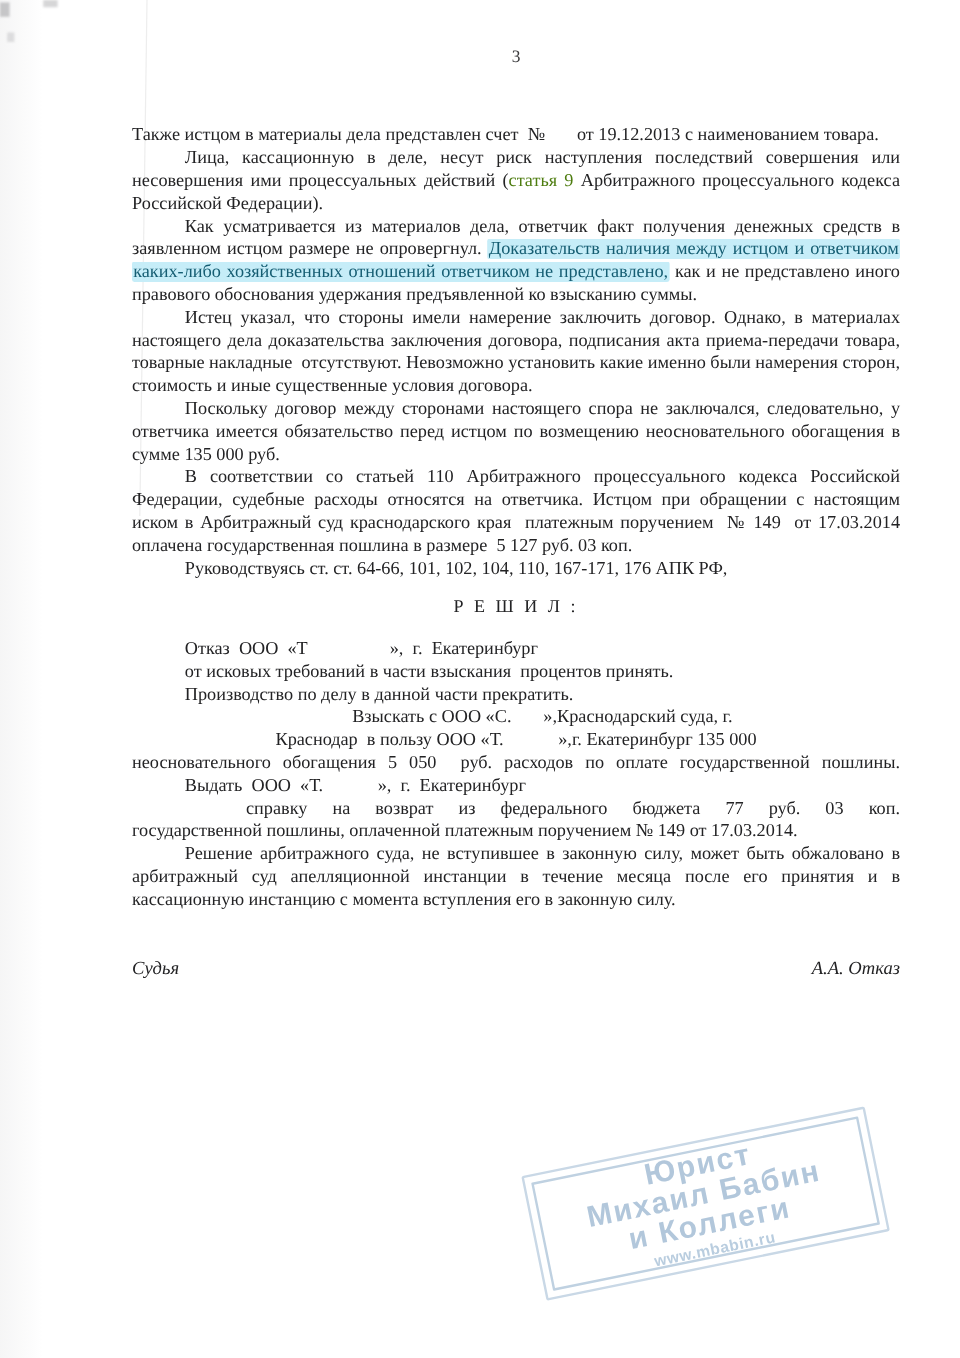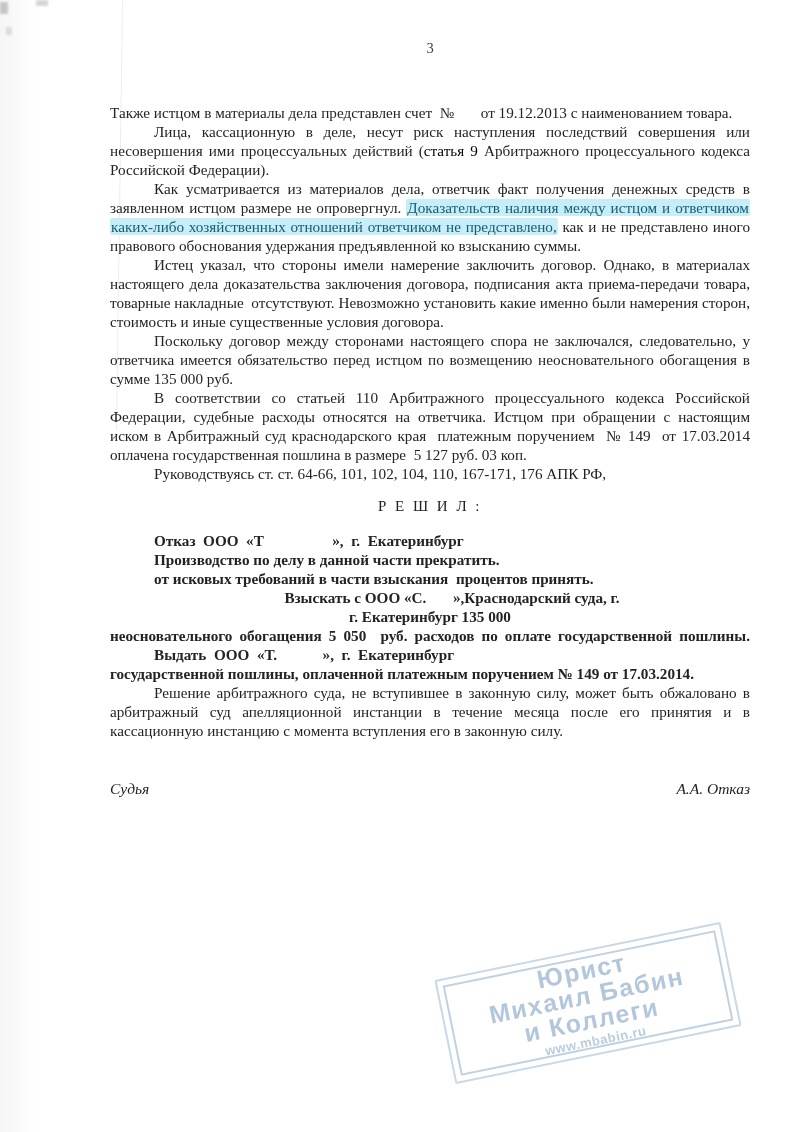--- a/index.html
+++ b/index.html
@@ -30,32 +30,31 @@
   .para.ind{ text-indent:44px; }
   .run{ }
   .hl{
     background:#c6edf8;
     color:#155d72;
     border-radius:2px;
     padding:0 1px;
     box-decoration-break:clone;
     -webkit-box-decoration-break:clone;
   }
-  .link{ color:#000000; }
+  .link{ color:#4d7c0f; }
   .res-heading{
     text-align:center;
     font-size:15px;
     letter-spacing:2.5px;
     margin:15px 0 16px 0;
   }
   .res-line{
     font-size:15.2px;
     line-height:19px;
     white-space:normal;
-    font-weight:bold;
   }
   .res-line.ind1{ padding-left:44px; }
   .res-line.ind2{ padding-left:95px; }
   .res-line.fill{ text-align:justify; text-align-last:justify; }
   .res-line.spread{ display:flex; justify-content:center; }
   .signature-row{
     display:flex;
     justify-content:space-between;
     font-size:15.5px;
     margin-top:40px;
@@ -135,31 +134,33 @@
         <div class="para ind"><span class="run">Истец указал, что стороны имели намерение заключить договор. Однако, в материалах настоящего дела доказательства заключения договора, подписания акта приема-передачи товара, товарные накладные&nbsp; отсутствуют. Невозможно установить какие именно были намерения сторон, стоимость и иные существенные условия договора.</span></div>
         <div class="para ind"><span class="run">Поскольку договор между сторонами настоящего спора не заключался, следовательно, у ответчика имеется обязательство перед истцом по возмещению неосновательного обогащения в сумме 135&nbsp;000 руб.</span></div>
         <div class="para ind"><span class="run">В соответствии со статьей 110 Арбитражного процессуального кодекса Российской Федерации, судебные расходы относятся на ответчика. Истцом при обращении с настоящим иском в Арбитражный суд краснодарского края&nbsp; платежным поручением&nbsp; № 149&nbsp; от 17.03.2014 оплачена государственная пошлина в размере&nbsp; 5&nbsp;127 руб. 03 коп.</span></div>
         <div class="para ind"><span class="run">Руководствуясь ст. ст. 64-66, 101, 102, 104, 110, 167-171, 176 АПК РФ,</span></div>
       </div>
 
     <div class="res-heading">Р Е Ш И Л :</div>
 
     <div id="res-lines">
         <div class="res-line ind1"><span>Отказ&nbsp;&nbsp;ООО&nbsp;&nbsp;«Т&nbsp;&nbsp;&nbsp;&nbsp;&nbsp;&nbsp;&nbsp;&nbsp;&nbsp;&nbsp;&nbsp;&nbsp;&nbsp;&nbsp;&nbsp;&nbsp;&nbsp;&nbsp;»,&nbsp;&nbsp;г.&nbsp;&nbsp;Екатеринбург</span></div>
+        <div class="res-line ind1"><span>от исковых требований в части взыскания&nbsp; процентов принять.</span></div>
         <div class="res-line ind1"><span>Производство по делу в данной части прекратить.</span></div>
-        <div class="res-line ind1"><span>от исковых требований в части взыскания&nbsp; процентов принять.</span></div>
         <div class="res-line ind1 spread">
           <span>Взыскать с ООО «С.&nbsp;&nbsp;&nbsp;&nbsp;&nbsp;&nbsp;&nbsp;»,</span>
           <span>Краснодарский суда, г.</span>
         </div>
         <div class="res-line spread">
+          <span>Краснодар&nbsp; в пользу ООО «Т.&nbsp;&nbsp;&nbsp;&nbsp;&nbsp;&nbsp;&nbsp;&nbsp;&nbsp;&nbsp;&nbsp;&nbsp;»,</span>
           <span>г. Екатеринбург 135&nbsp;000</span>
         </div>
         <div class="res-line fill"><span>неосновательного обогащения 5&nbsp;050&nbsp; руб. расходов по оплате государственной пошлины.</span></div>
         <div class="res-line ind1"><span>Выдать&nbsp;&nbsp;ООО&nbsp;&nbsp;«Т.&nbsp;&nbsp;&nbsp;&nbsp;&nbsp;&nbsp;&nbsp;&nbsp;&nbsp;&nbsp;&nbsp;&nbsp;»,&nbsp; г.&nbsp; Екатеринбург</span></div>
+        <div class="res-line ind2 fill"><span>справку на возврат из федерального бюджета 77 руб. 03 коп.</span></div>
         <div class="res-line"><span>государственной пошлины, оплаченной платежным поручением № 149 от 17.03.2014.</span></div>
       </div>
 
     <div id="paras-closing">
         <div class="para ind"><span class="run">Решение арбитражного суда, не вступившее в законную силу, может быть обжаловано в арбитражный суд апелляционной инстанции в течение месяца после его принятия и в кассационную инстанцию с момента вступления его в законную силу.</span></div>
       </div>
 
     <div class="signature-row">
       <span>Судья</span>
       <span>А.А. Отказ</span>

